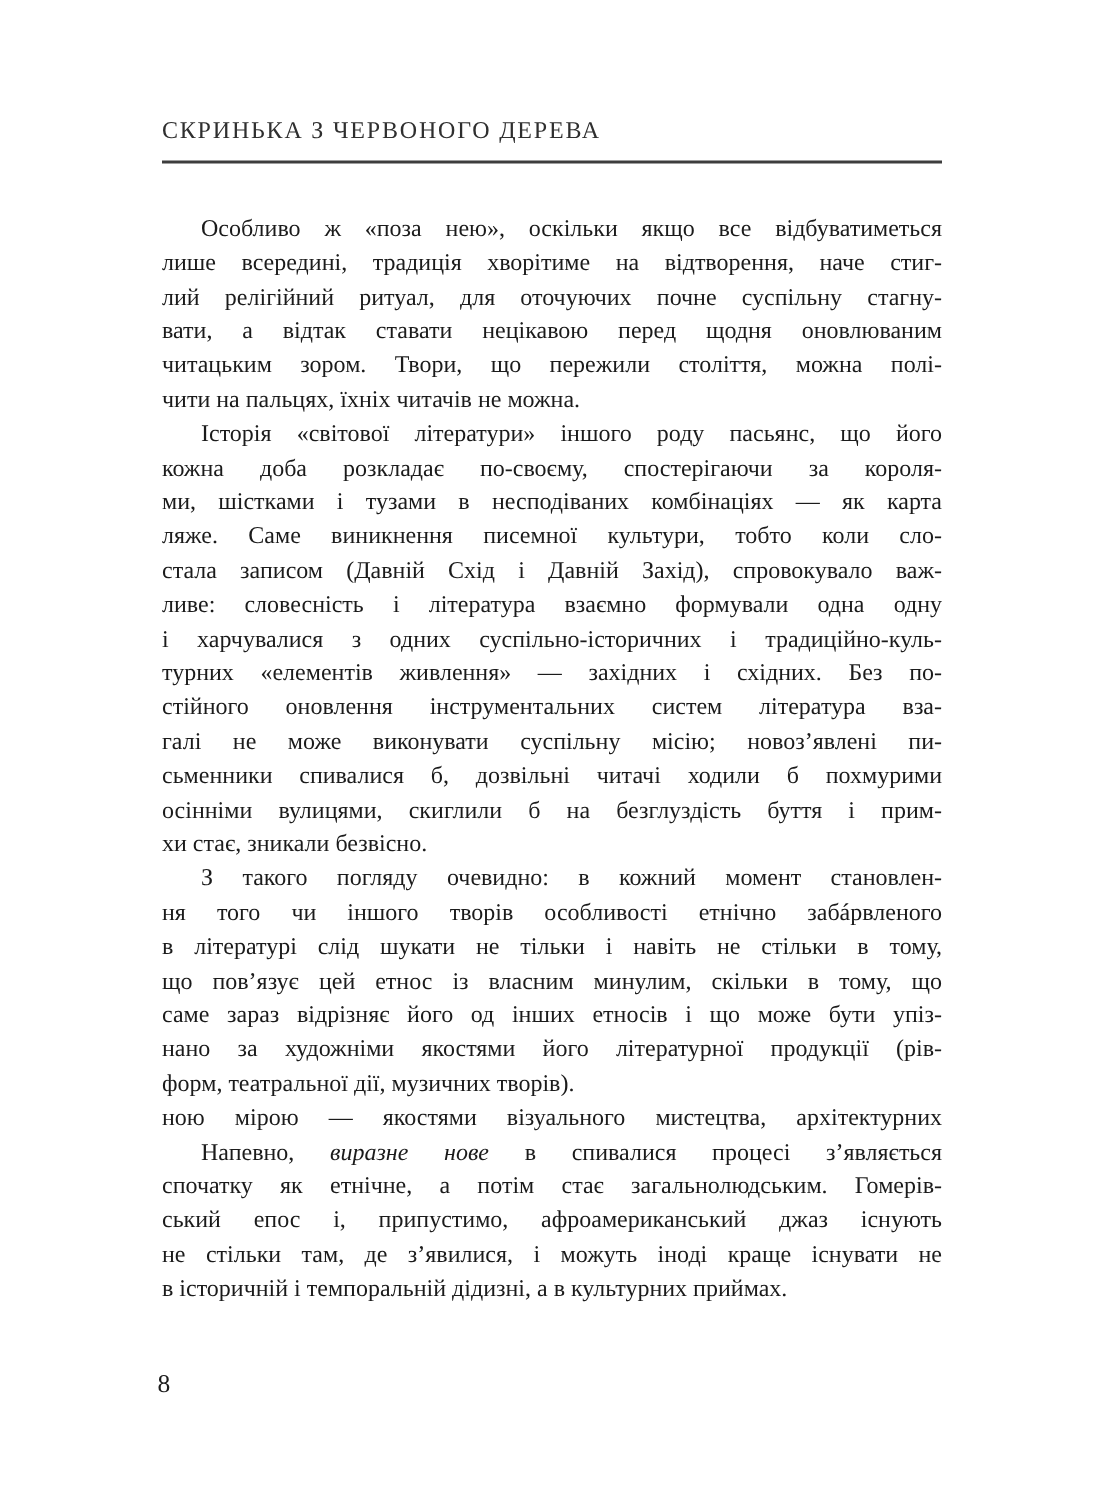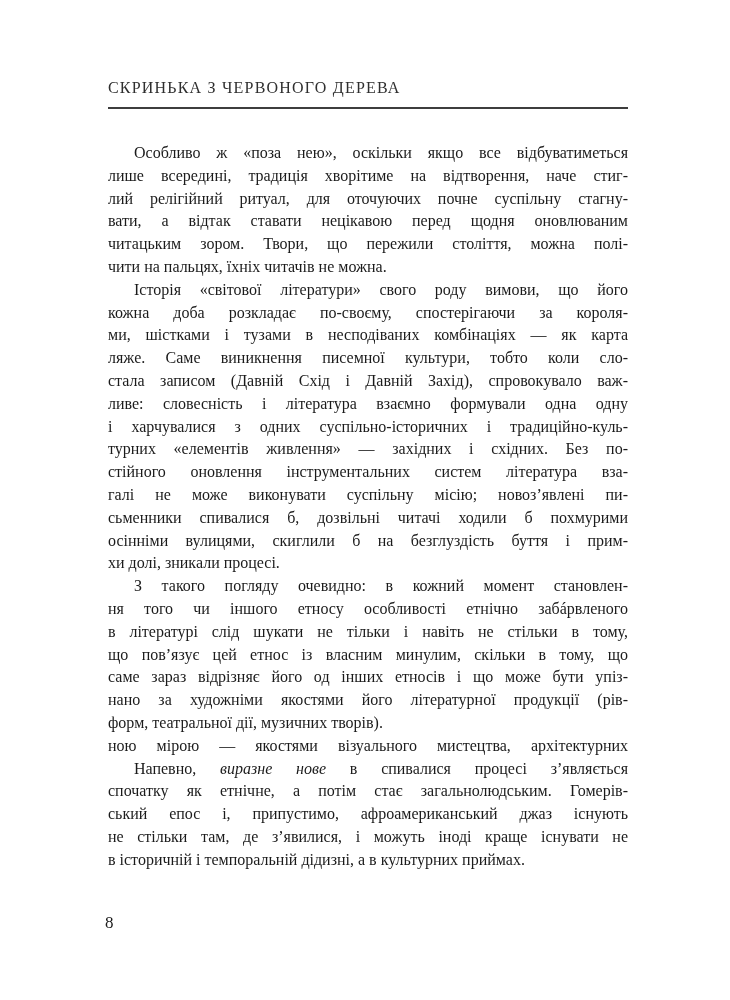--- a/index.html
+++ b/index.html
@@ -62,35 +62,35 @@
 <div class="page">
   <div class="running-head">СКРИНЬКА З ЧЕРВОНОГО ДЕРЕВА</div>
   <hr class="head-rule">
   <main class="text-block">
       <div class="line par-first"><span>Особливо ж «поза нею», оскільки якщо все відбуватиметься</span></div>
       <div class="line"><span>лише всередині, традиція хворітиме на відтворення, наче стиг-</span></div>
       <div class="line"><span>лий релігійний ритуал, для оточуючих почне суспільну стагну-</span></div>
       <div class="line"><span>вати, а відтак ставати нецікавою перед щодня оновлюваним</span></div>
       <div class="line"><span>читацьким зором. Твори, що пережили століття, можна полі-</span></div>
       <div class="line par-last"><span>чити на пальцях, їхніх читачів не можна.</span></div>
-      <div class="line par-first"><span>Історія «світової літератури» свого роду вимови, що його</span></div>
+      <div class="line par-first"><span>Історія «світової літератури» іншого роду пасьянс, що його</span></div>
       <div class="line"><span>кожна доба розкладає по-своєму, спостерігаючи за короля-</span></div>
       <div class="line"><span>ми, шістками і тузами в несподіваних комбінаціях — як карта</span></div>
       <div class="line"><span>ляже. Саме виникнення писемної культури, тобто коли сло-</span></div>
       <div class="line"><span>стала записом (Давній Схід і Давній Захід), спровокувало важ-</span></div>
       <div class="line"><span>ливе: словесність і література взаємно формували одна одну</span></div>
       <div class="line"><span>і харчувалися з одних суспільно-історичних і традиційно-куль-</span></div>
       <div class="line"><span>турних «елементів живлення» — західних і східних. Без по-</span></div>
       <div class="line"><span>стійного оновлення інструментальних систем література вза-</span></div>
       <div class="line"><span>галі не може виконувати суспільну місію; новоз’явлені пи-</span></div>
       <div class="line"><span>сьменники спивалися б, дозвільні читачі ходили б похмурими</span></div>
       <div class="line"><span>осінніми вулицями, скиглили б на безглуздість буття і прим-</span></div>
-      <div class="line par-last"><span>хи долі, зникали процесі.</span></div>
+      <div class="line par-last"><span>хи стає, зникали безвісно.</span></div>
       <div class="line par-first"><span>З такого погляду очевидно: в кожний момент становлен-</span></div>
-      <div class="line"><span>ня того чи іншого етносу особливості етнічно забáрвленого</span></div>
+      <div class="line"><span>ня того чи іншого творів особливості етнічно забáрвленого</span></div>
       <div class="line"><span>в літературі слід шукати не тільки і навіть не стільки в тому,</span></div>
       <div class="line"><span>що пов’язує цей етнос із власним минулим, скільки в тому, що</span></div>
       <div class="line"><span>саме зараз відрізняє його од інших етносів і що може бути упіз-</span></div>
       <div class="line"><span>нано за художніми якостями його літературної продукції (рів-</span></div>
       <div class="line par-last"><span>форм, театральної дії, музичних творів).</span></div>
       <div class="line"><span>ною мірою — якостями візуального мистецтва, архітектурних</span></div>
       <div class="line par-first"><span>Напевно, </span><span class="italic">виразне нове</span><span> в спивалися процесі з’являється</span></div>
       <div class="line"><span>спочатку як етнічне, а потім стає загальнолюдським. Гомерів-</span></div>
       <div class="line"><span>ський епос і, припустимо, афроамериканський джаз існують</span></div>
       <div class="line"><span>не стільки там, де з’явилися, і можуть іноді краще існувати не</span></div>

